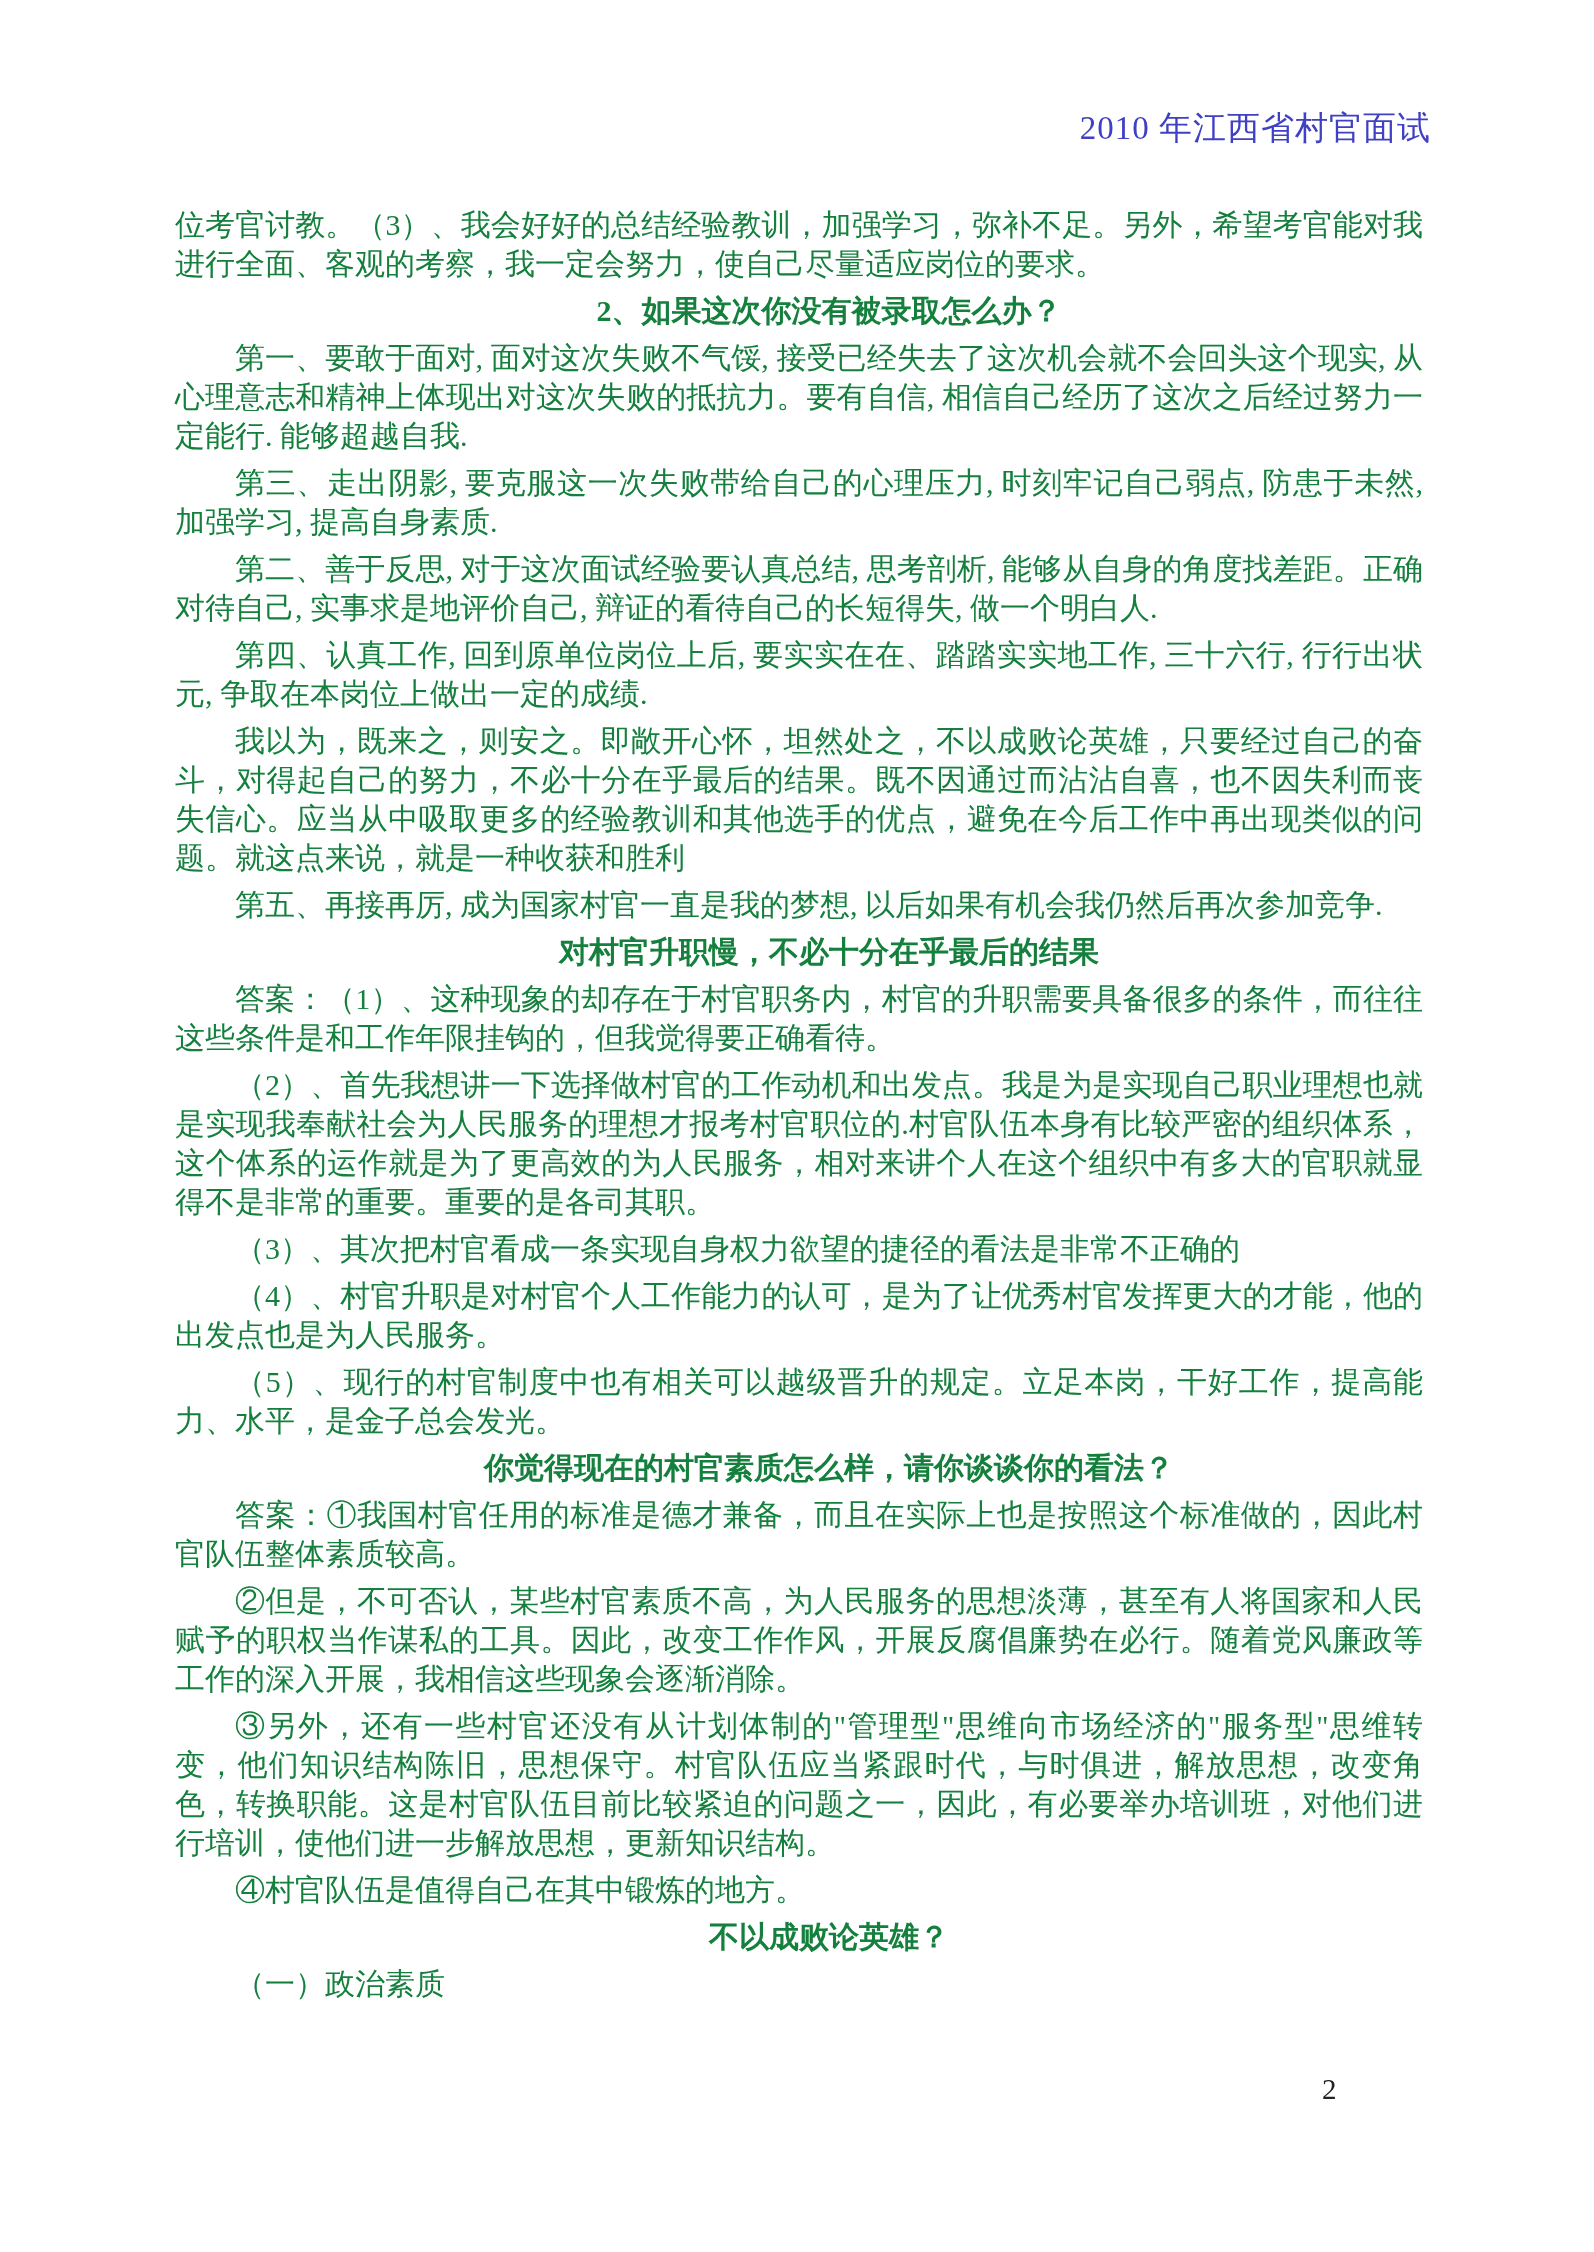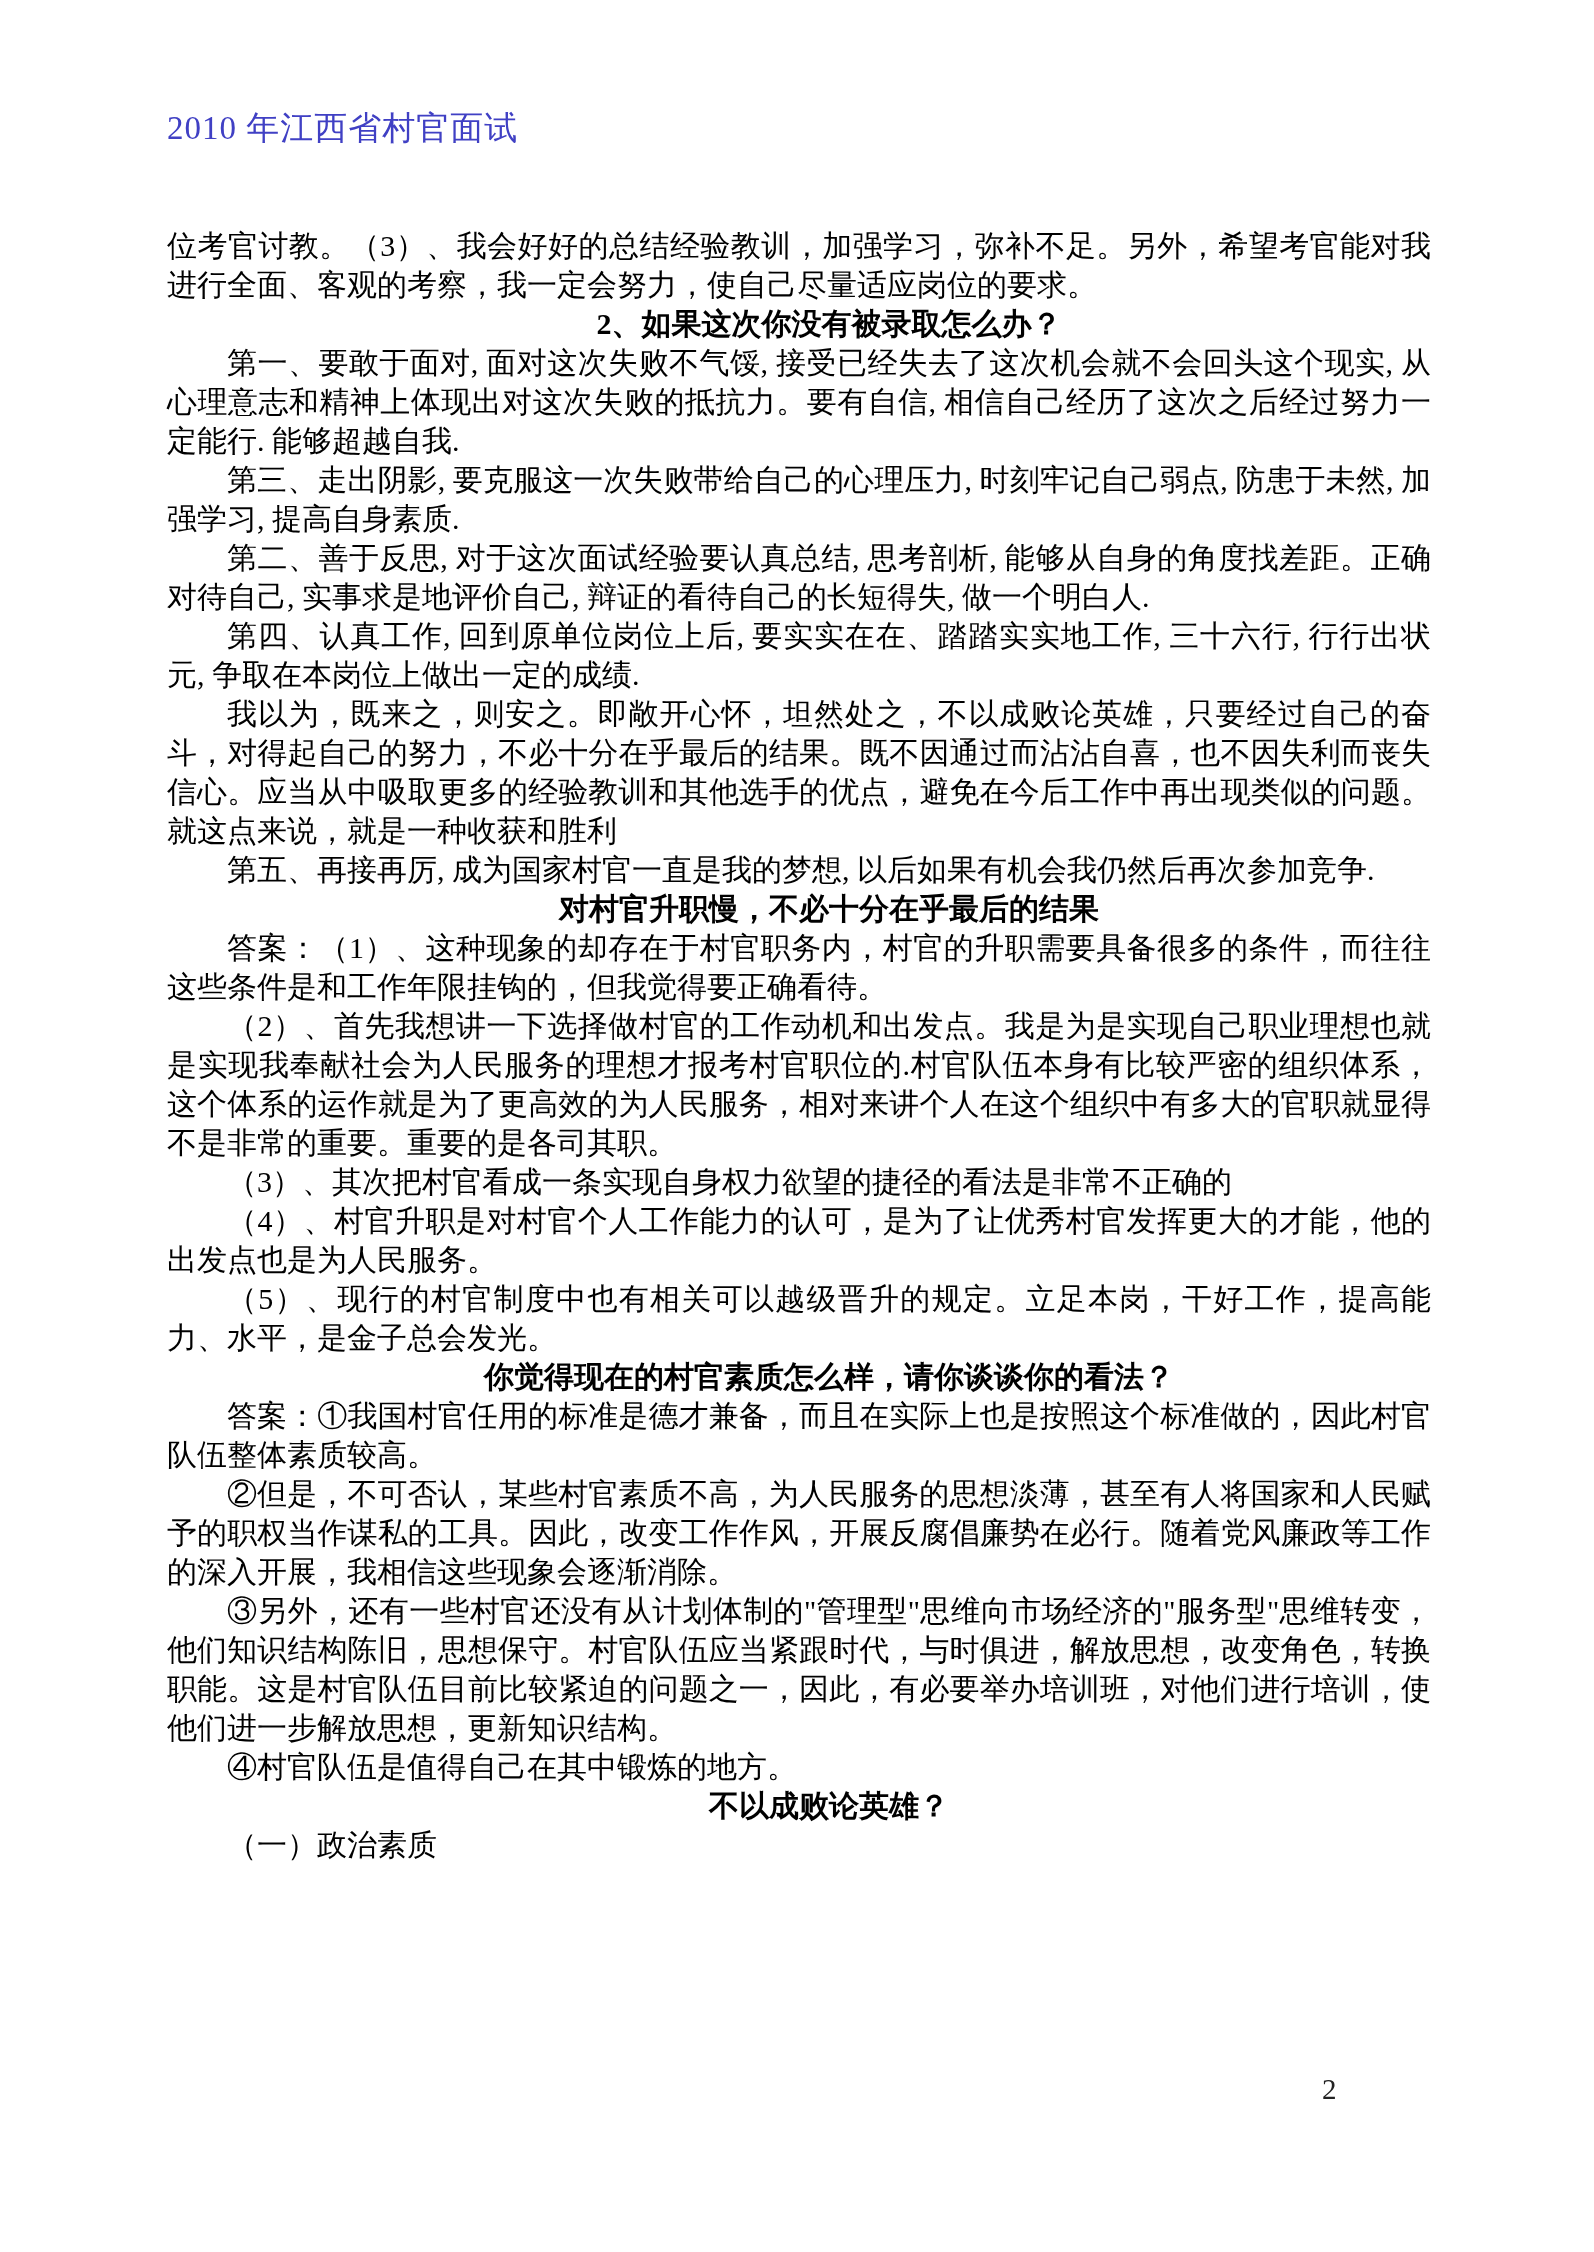--- a/index.html
+++ b/index.html
@@ -11,33 +11,33 @@
     position: relative;
     width: 1594px;
     height: 2252px;
     background: #ffffff;
     box-sizing: border-box;
     padding: 108px 163px 0 167px;
     overflow: hidden;
     font-family: "Liberation Serif", "DejaVu Serif", serif;
   }
   .doc-title {
-    text-align: left;
+    text-align: right;
     color: #4040c4;
     font-size: 33px;
     line-height: 40px;
     font-weight: normal;
     letter-spacing: 1px;
-    margin: 0 0 78px 0;
+    margin: 0 0 57px 0;
   }
   .doc-body p {
-    margin: 0;
+    margin: 8px;
     font-size: 30px;
     line-height: 39px;
-    color: #000000;
+    color: #15803d;
     text-align: justify;
     text-indent: 2em;
     word-break: break-all;
   }
   .doc-body p.cont {
     text-indent: 0;
   }
   .doc-body p.bold {
     font-weight: bold;
     text-align: center;

